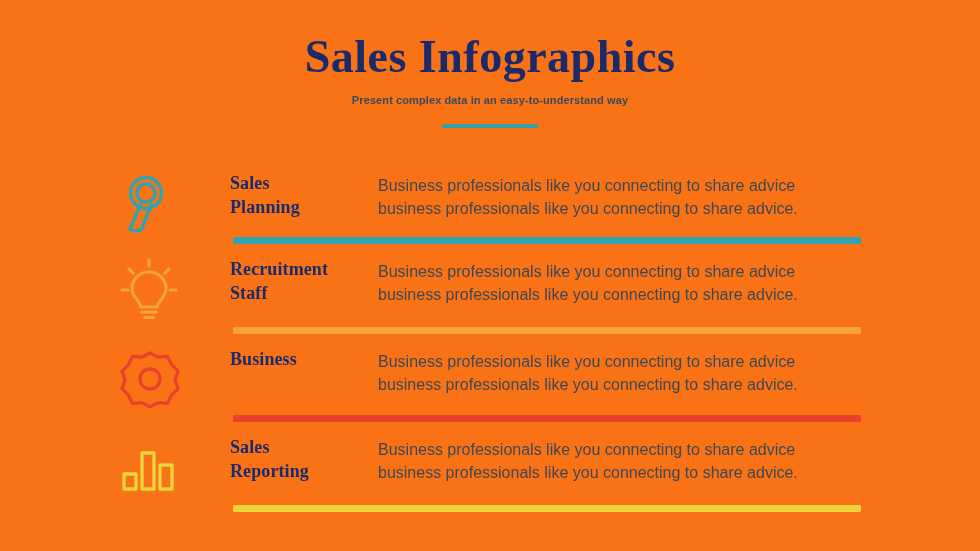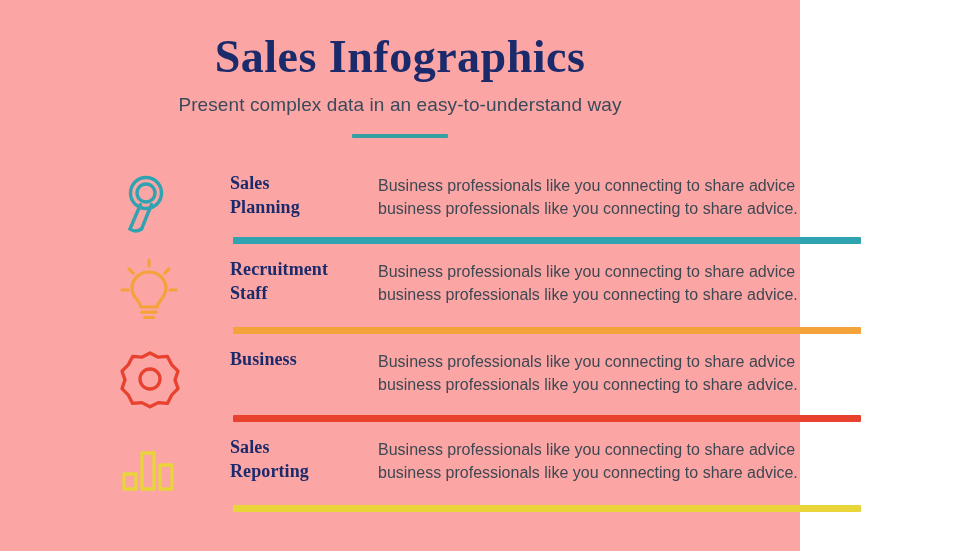--- a/index.html
+++ b/index.html
@@ -8,44 +8,45 @@
   }
   body {
     width: 980px;
     height: 551px;
     background: #ffffff;
     font-family: "Liberation Sans", sans-serif;
     overflow: hidden;
   }
   .slide {
     position: relative;
-    width: 800px;
+    width: 980px;
     height: 551px;
-    background: #fca5a5;
+    background: #f97316;
   }
 
   
   .header {
     text-align: center;
     padding-top: 32px;
   }
   .title {
     font-family: "Liberation Serif", serif;
     font-weight: bold;
     font-size: 46px;
     letter-spacing: 0.5px;
     color: #1b2a6b;
     line-height: 1.1;
     margin: 0;
   }
   .subtitle {
     margin-top: 11px;
-    font-size: 19px;
+    font-size: 11px;
     color: #3a4a5a;
     letter-spacing: 0.1px;
+    font-weight: bold;
   }
   .title-underline {
     width: 96px;
     height: 4px;
     background: #34a0a4;
     margin: 18px auto 0 auto;
     border-radius: 1px;
   }
 
   

